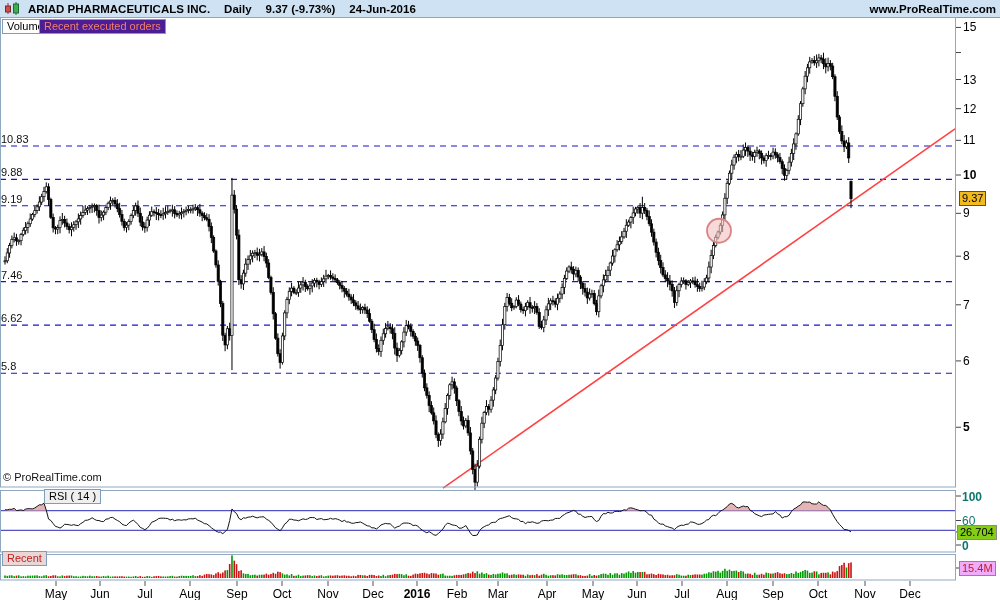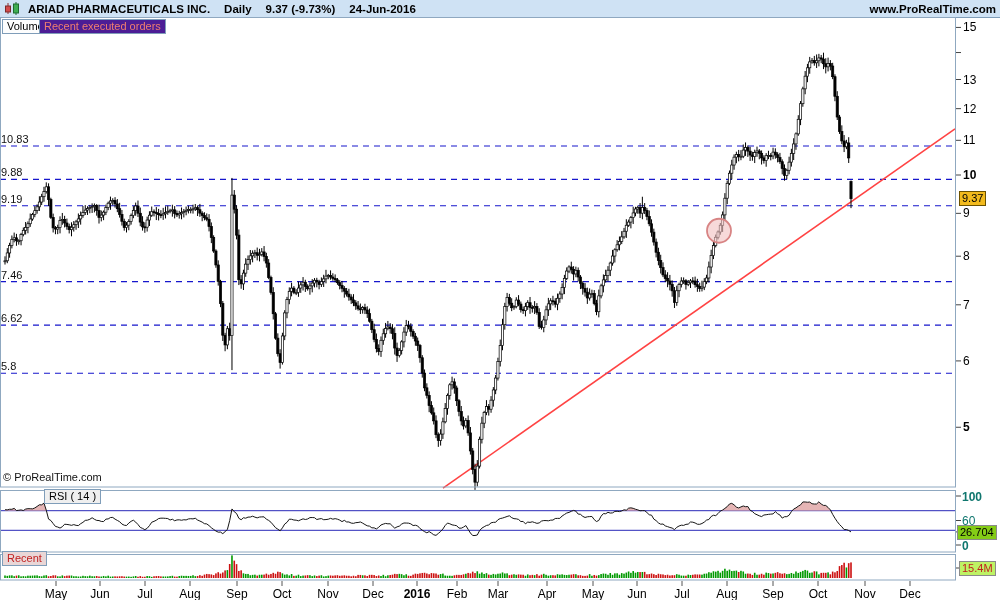--- a/index.html
+++ b/index.html
@@ -12,21 +12,21 @@
   .icon{width:18px;height:13px;margin:0 6px 0 4px;}
   .tab{position:absolute;font-size:11px;line-height:13px;padding:0 4px;border:1px solid #7f9db9;white-space:nowrap;}
   .tab-price{left:2px;top:19px;background:#fdfdfd;color:#000;}
   .tab-orders{left:39px;top:19px;background:#4c1d95;color:#f07f6f;}
   .tab-rsi{left:2px;top:489px;background:#efefef;color:#000;margin-left:42px;}
   .tab-vol{left:2px;top:551px;background:#e9d6d6;color:#c22020;}
   .wm{position:absolute;left:3px;top:471px;font-size:11px;color:#111;}
   .vbox{position:absolute;font-size:11px;line-height:13px;padding:0 2px;border:1px solid #8a8a8a;background:#84cc16;color:#000;}
   .px-cur{left:959px;top:191px;background:#f2ba1d;border-color:#6b5200;}
   .rsi-cur{left:957px;top:525px;}
-  .vol-cur{left:959px;top:561px;background:#bef264;color:#c22020;}
+  .vol-cur{left:959px;top:561px;background:#f0abfc;color:#c22020;}
   .rlab{position:absolute;left:962px;font-size:12px;color:#0f766e;}
   .b{font-weight:bold;}
 </style>
 </head>
 <body>
 <div id="stage">
 
 <div class="hdr">
   <svg class="icon" viewBox="0 0 18 13">
     <line x1="4" y1="1" x2="4" y2="12" stroke="#8a3333" stroke-width="1"></line>

